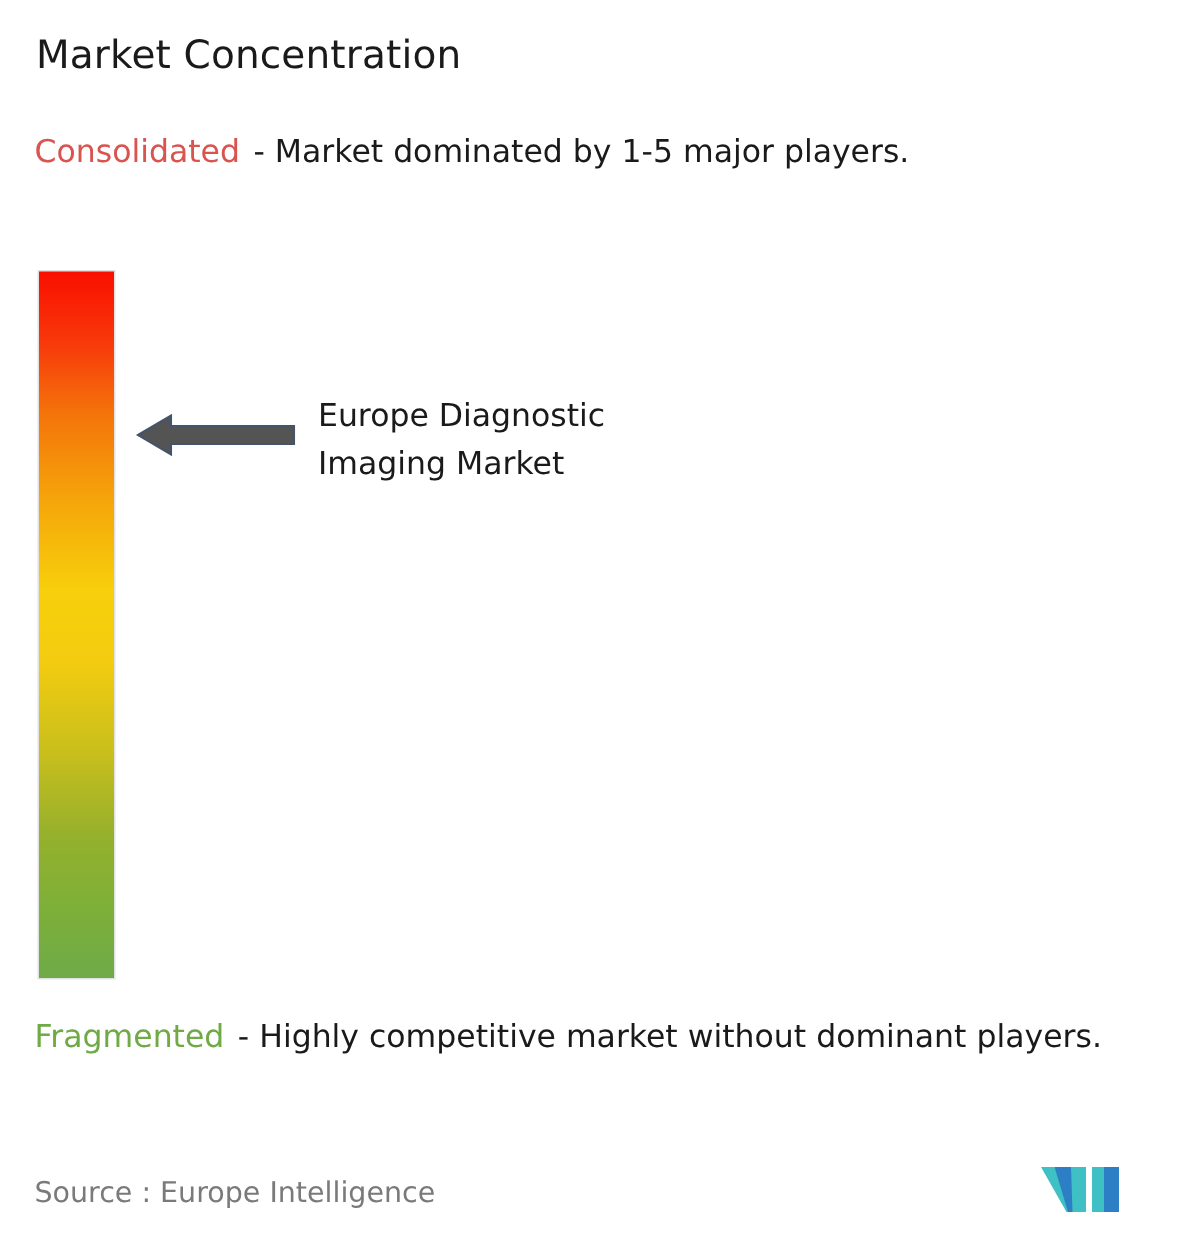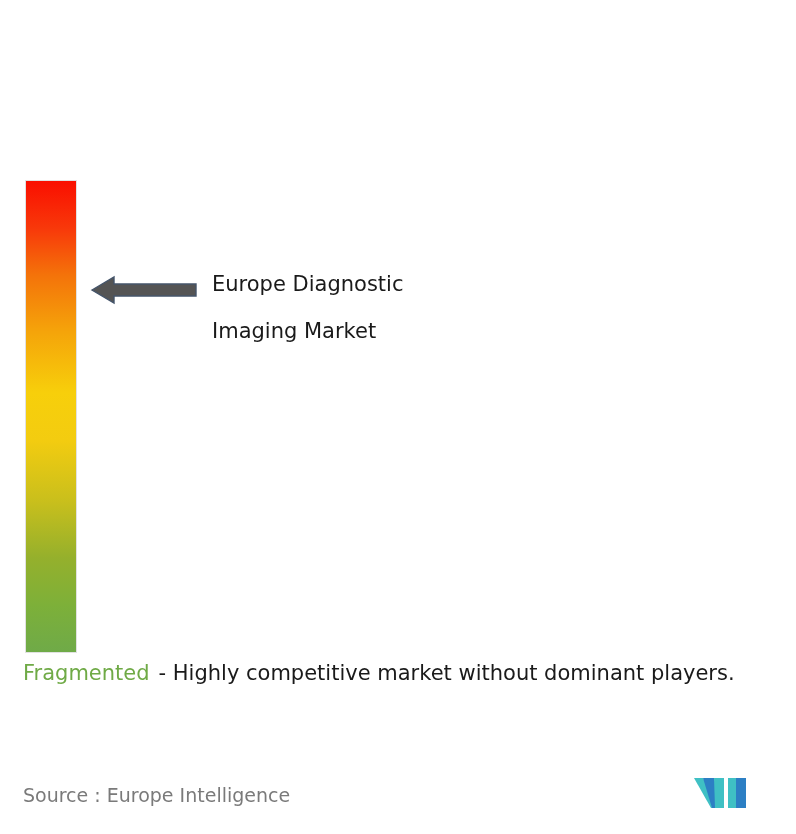--- a/index.html
+++ b/index.html
@@ -50,21 +50,21 @@
   }
   .legend-sep {
     display: inline-block;
     width: 9px;
   }
 
   
   .legend-bottom {
     position: absolute;
     left: 23px;
-    top: 658px;
+    top: 676px;
     width: 760px;
     font-size: 21px;
     line-height: 31px;
     color: #1a1a1a;
     font-weight: 400;
   }
   .legend-term-fragmented {
     color: #6faa46;
   }
 
@@ -104,21 +104,21 @@
     width: 112px;
     height: 36px;
   }
 
   
   .market-label {
     position: absolute;
     left: 212px;
     top: 261px;
     font-size: 21px;
-    line-height: 47px;
+    line-height: 32px;
     color: #1a1a1a;
     font-weight: 400;
     white-space: pre-line;
   }
 
   
   .footer-source {
     position: absolute;
     left: 23px;
     top: 782px;
@@ -140,21 +140,25 @@
     display: block;
     width: 64px;
     height: 42px;
   }
 </style>
 </head>
 <body>
 
 <div class="page">
 
+  <div class="page-title">Market Concentration</div>
 
+  <div class="legend-top">
+    <span class="legend-term-consolidated">Consolidated</span><span class="legend-sep"></span><span>- Market dominated by 1-5 major players.</span>
+  </div>
 
   <div class="scale-bar"></div>
 
   <div class="market-pointer">
     <svg viewBox="0 0 112 36" xmlns="http://www.w3.org/2000/svg">
       <polygon points="4,18 26,5 26,12 108,12 108,24 26,24 26,31" fill="#545454" stroke="#44546A" stroke-width="1.4" stroke-linejoin="miter"></polygon>
     </svg>
   </div>
 
   <div class="market-label">Europe Diagnostic

